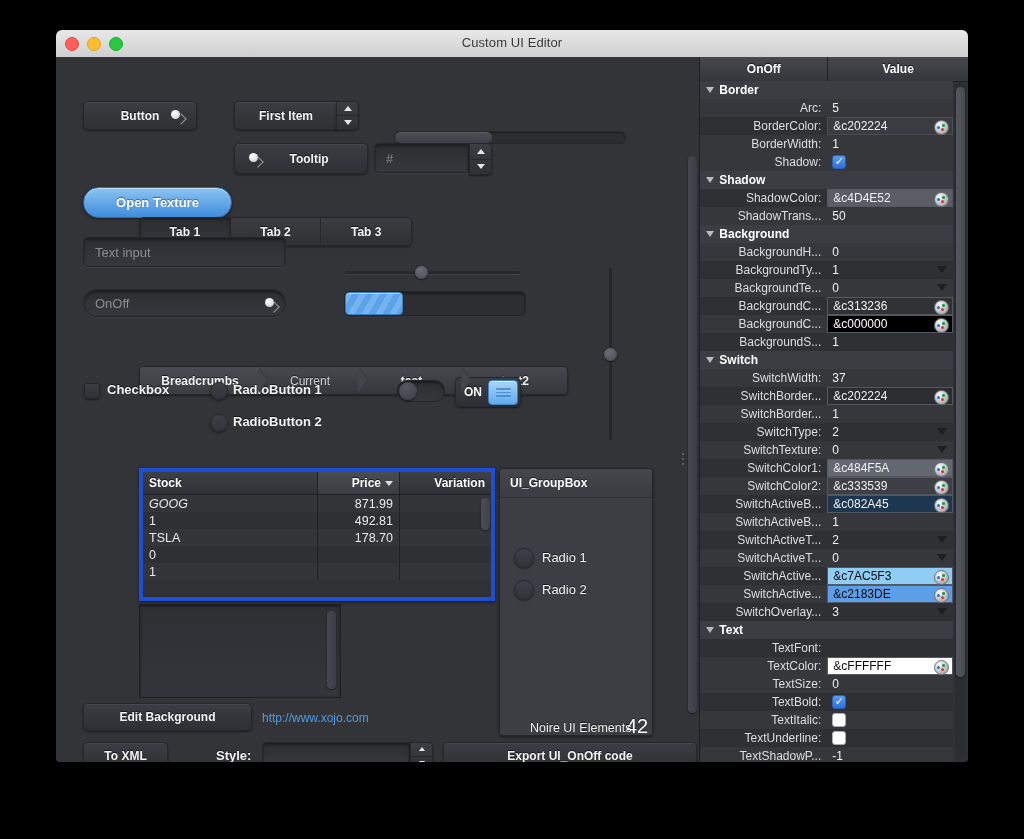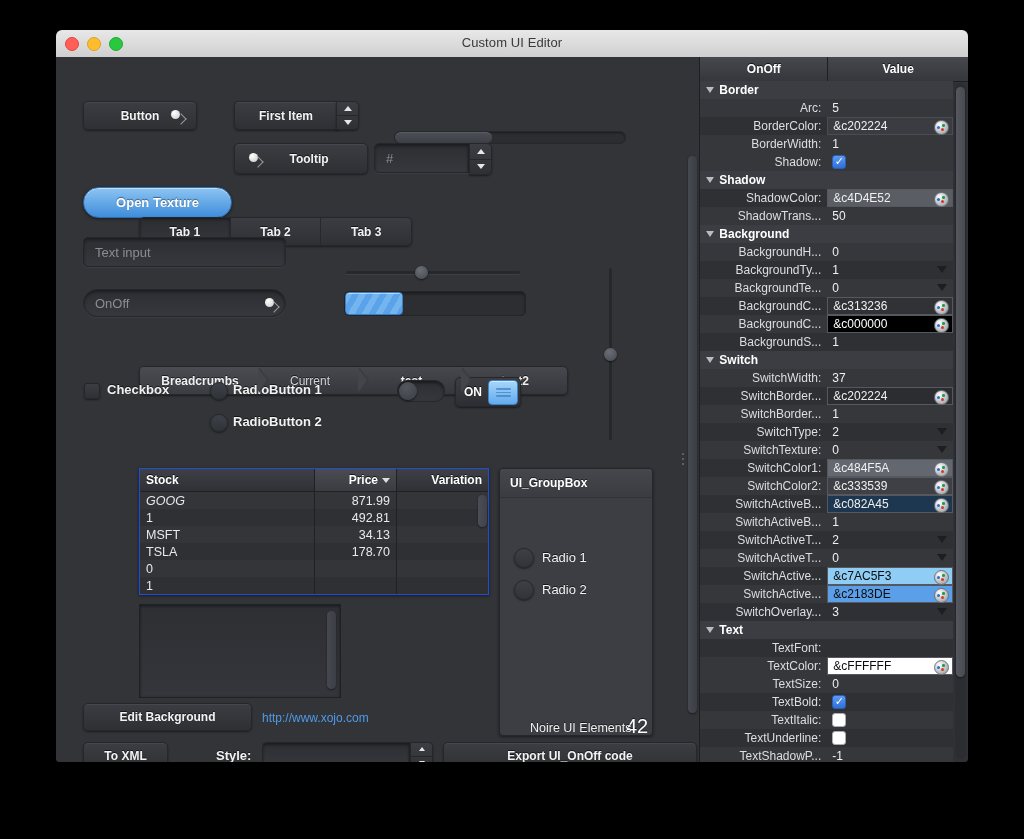--- a/index.html
+++ b/index.html
@@ -138,21 +138,21 @@
   .onoff .lab{width:34px;text-align:center;color:#fff;font-size:12px;font-weight:bold;
       text-shadow:0 -1px 0 rgba(0,0,0,.7);}
   .onoff .knob{position:absolute;right:2px;top:2px;width:28px;height:23px;border-radius:4px;
       background:linear-gradient(#a9d6f8,#62aaee);border:1px solid #3d84c7;
       box-shadow:0 1px 0 rgba(255,255,255,.5) inset;
       display:flex;flex-direction:column;justify-content:center;align-items:center;gap:2px;}
   .onoff .knob i{display:block;width:15px;height:1.5px;background:#3f83c3;opacity:.75;border-radius:1px;}
 
   
   #table{position:absolute;left:83px;top:411px;width:348px;height:125px;
-      border:1px solid #1d4ed8;background:#2f3135;box-shadow:0 1px 3px rgba(0,0,0,.5);}
+      border:4px solid #1d4ed8;background:#2f3135;box-shadow:0 1px 3px rgba(0,0,0,.5);}
   #thead{display:flex;height:22px;background:linear-gradient(#3e4046,#2f3136);
       border-bottom:1px solid #1f2125;}
   .th{display:flex;align-items:center;color:#fff;font-size:12px;font-weight:bold;
       text-shadow:0 -1px 0 rgba(0,0,0,.7);border-right:1px solid #1f2125;box-sizing:border-box;
       padding:0 6px;cursor:default;}
   .th.sorted{background:linear-gradient(#4a4c52,#3a3c42);justify-content:flex-end;gap:4px;}
   .tr{display:flex;height:17px;}
   .tr:nth-child(odd){background:#333539;}
   .tr:nth-child(even){background:#2e3034;}
   .td{box-sizing:border-box;padding:0 6px;color:#e9e9e9;font-size:12.5px;
@@ -368,25 +368,20 @@
                 <div class="td" style="width: 175px; font-style: italic;">GOOG</div>
                 <div class="td num" style="width: 82px;">871.99</div>
                 <div class="td" style="width: 80px; flex: 1 1 0%; border-right: none;"></div>
               </div>
               <div class="tr">
                 <div class="td" style="width: 175px;">1</div>
                 <div class="td num" style="width: 82px;">492.81</div>
                 <div class="td" style="width: 80px; flex: 1 1 0%; border-right: none;"></div>
               </div>
               <div class="tr">
-                <div class="td" style="width: 175px;">MSFT</div>
-                <div class="td num" style="width: 82px;">34.13</div>
-                <div class="td" style="width: 80px; flex: 1 1 0%; border-right: none;"></div>
-              </div>
-              <div class="tr">
                 <div class="td" style="width: 175px;">TSLA</div>
                 <div class="td num" style="width: 82px;">178.70</div>
                 <div class="td" style="width: 80px; flex: 1 1 0%; border-right: none;"></div>
               </div>
               <div class="tr">
                 <div class="td" style="width: 175px;">0</div>
                 <div class="td num" style="width: 82px;"></div>
                 <div class="td" style="width: 80px; flex: 1 1 0%; border-right: none;"></div>
               </div>
               <div class="tr">

